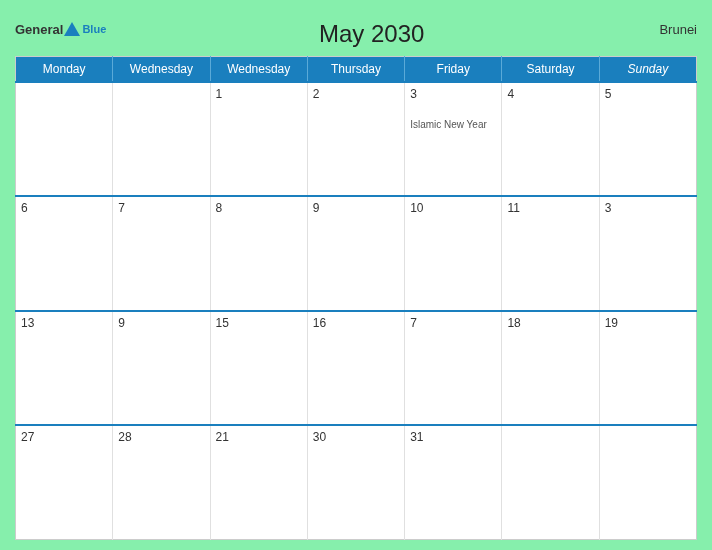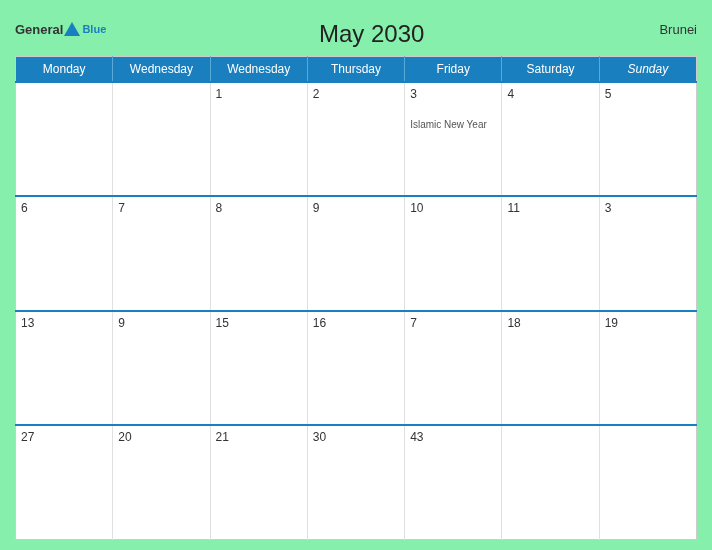--- a/index.html
+++ b/index.html
@@ -206,29 +206,29 @@
           </td>
           <td>
             <span class="day-number">19</span>
           </td>
         </tr>
         <tr>
           <td>
             <span class="day-number">27</span>
           </td>
           <td>
-            <span class="day-number">20</span>
+            <span class="day-number">28</span>
           </td>
           <td>
             <span class="day-number">21</span>
           </td>
           <td>
             <span class="day-number">30</span>
           </td>
           <td>
-            <span class="day-number">43</span>
+            <span class="day-number">31</span>
           </td>
           <td class="empty-cell"></td>
           <td class="empty-cell"></td>
         </tr>
       </tbody>
   </table>
 </div>
 
 </body></html>

